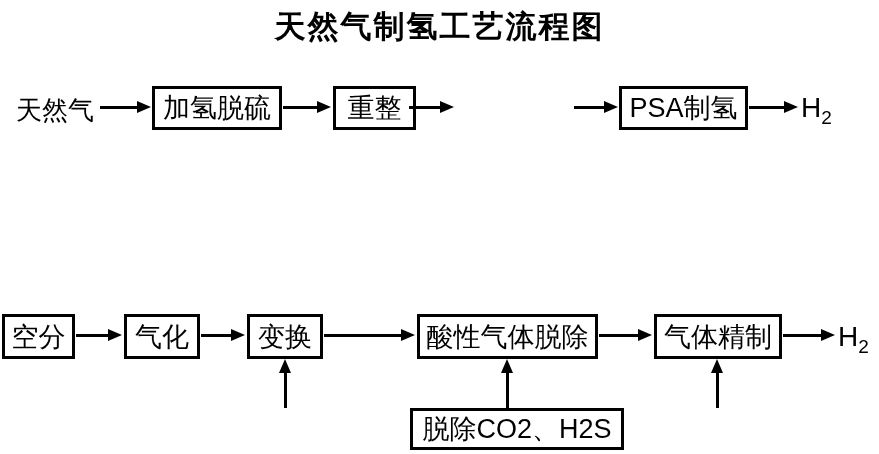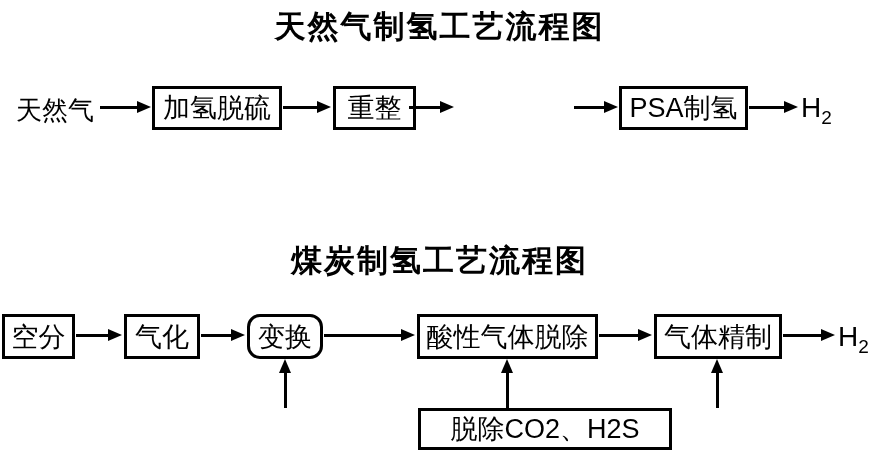--- a/index.html
+++ b/index.html
@@ -98,31 +98,31 @@
   #ng-a4         { left: 574px; width: 30px; top: 106px; }
   #ng-box-psa    { left: 619px; width: 129px; }
   #ng-a5         { left: 749px; width: 35px; top: 106px; }
   #ng-output     { left: 801px; top: 92px; }
 
   
   #coal-box-asu   { left: 2px;   width: 73px; }
   #coal-a1        { left: 76px;  width: 32px; top: 334px; }
   #coal-box-gasif { left: 124px; width: 76px; }
   #coal-a2        { left: 201px; width: 30px; top: 334px; }
-  #coal-box-shift { left: 247px; width: 76px; border-radius: 13px; }
+  #coal-box-shift { left: 247px; width: 76px; }
   #coal-a3        { left: 324px; width: 77px; top: 334px; }
   #coal-box-agr   { left: 417px; width: 181px; }
   #coal-a4        { left: 599px; width: 39px; top: 334px; }
   #coal-box-pur   { left: 654px; width: 128px; }
   #coal-a5        { left: 783px; width: 38px; top: 334px; }
   #coal-output    { left: 838px; top: 321px; }
 
   
   #coal-note-ratio { left: 184px; width: 214px; }
-  #coal-note-acid  { left: 410px; width: 254px; margin-left: 8px; }
+  #coal-note-acid  { left: 410px; width: 214px; }
   #coal-note-other { left: 639px; width: 185px; }
 
   
   #coal-v1 { left: 284px; top: 373px; height: 35px; }
   #coal-v2 { left: 506px; top: 373px; height: 35px; }
   #coal-v3 { left: 716px; top: 373px; height: 35px; }
 </style>
 </head>
 <body>
 
@@ -150,21 +150,20 @@
   <div class="harrow" id="ng-a4"></div>
 
   <div class="fbox row1" id="ng-box-psa">
     <span>PSA制氢</span>
   </div>
 
   <div class="harrow" id="ng-a5"></div>
 
   <div class="h2label" id="ng-output"><span>H</span><sub>2</sub></div>
 
-  <div class="title" id="title-coal">煤炭制氢工艺流程图</div>
 
   <div class="fbox row2" id="coal-box-asu">
     <span>空分</span>
   </div>
 
   <div class="harrow" id="coal-a1"></div>
 
   <div class="fbox row2" id="coal-box-gasif">
     <span>气化</span>
   </div>

